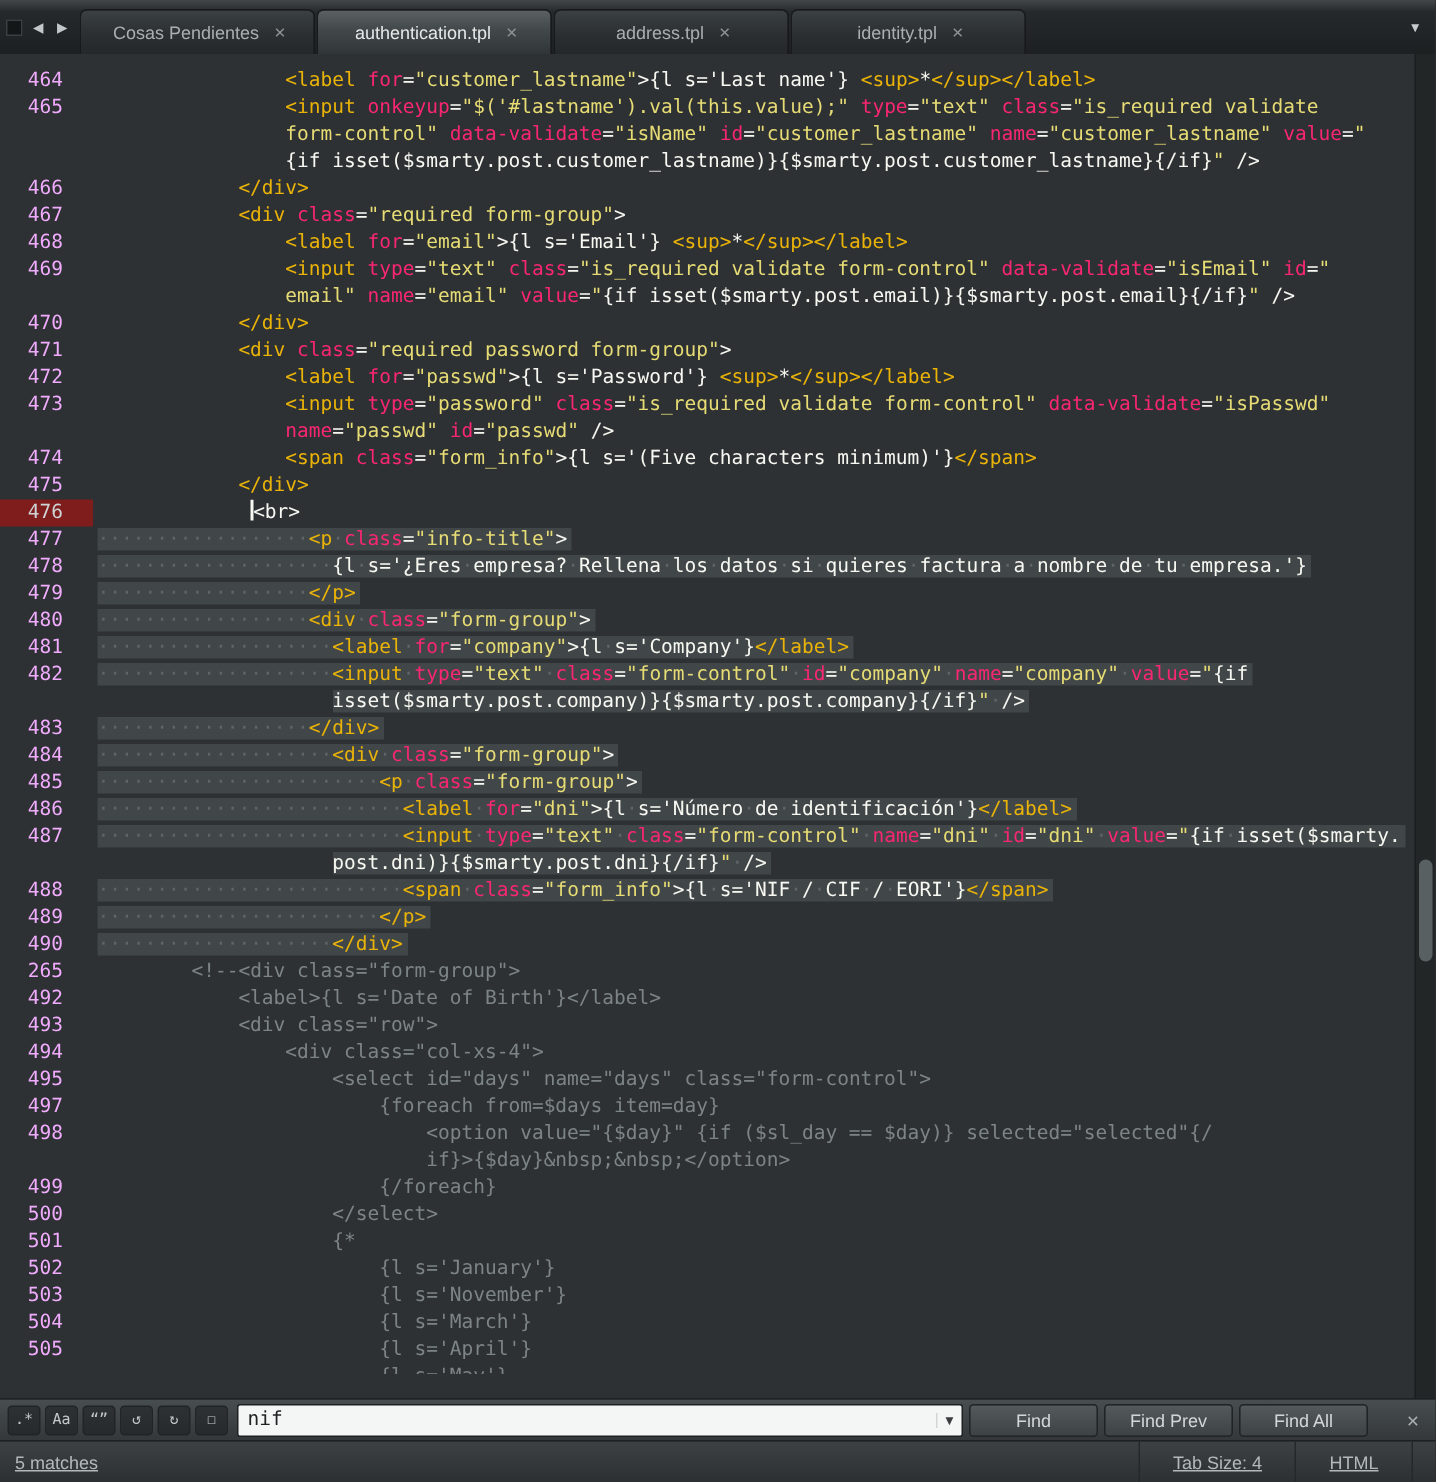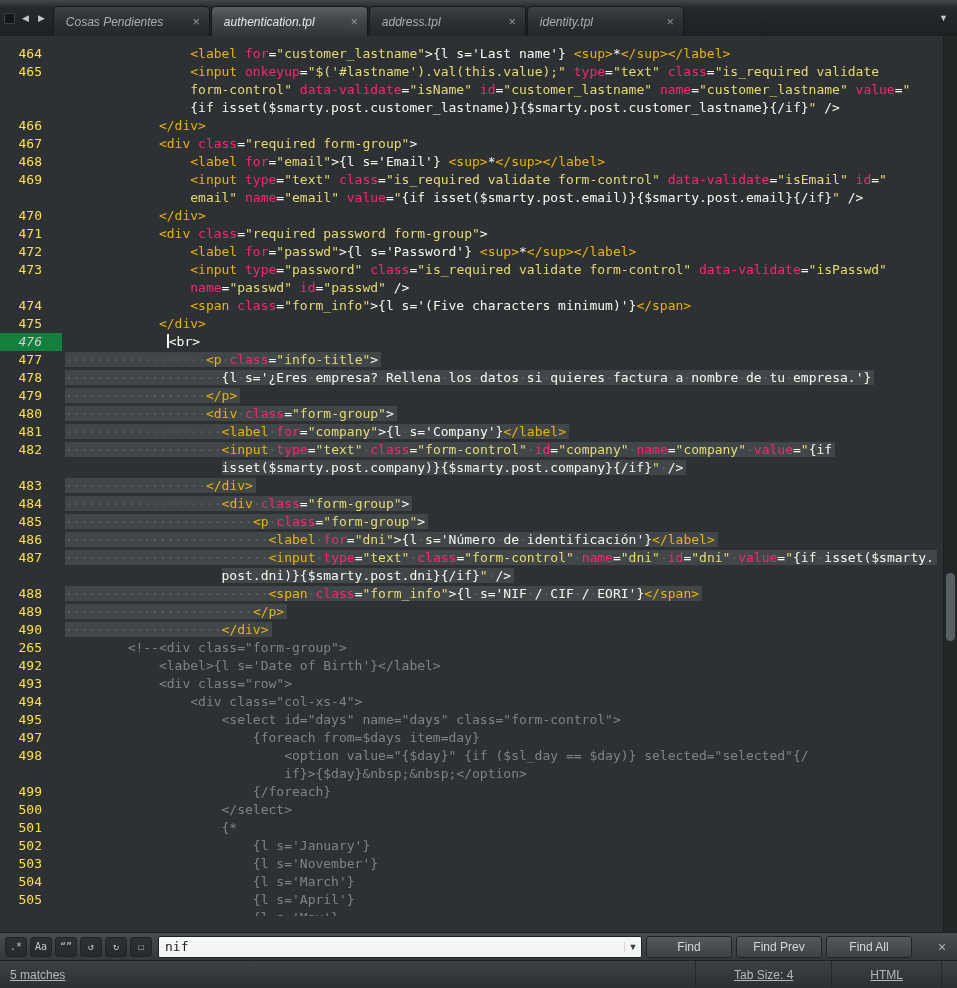--- a/index.html
+++ b/index.html
@@ -8,35 +8,35 @@
   #window { position: relative; width: 957px; height: 988px; background: #2d3134; }
 
   
   #tabbar { position: absolute; top: 0; left: 0; right: 0; height: 36px;
     background: linear-gradient(#424749 0%, #26292b 22%, #1d2021 100%);
     display: flex; align-items: flex-end; padding-left: 2px; }
   .tb-controls { display: flex; align-items: center; height: 36px; padding: 0 6px 0 2px; gap: 5px; align-self: center; }
   .tb-box { display: inline-block; width: 11px; height: 11px; background: #141718; border: 1px solid #3a3f41; }
   .tb-arrow { color: #c2c7c8; font-size: 9px; padding: 2px; }
   #tabs { display: flex; align-items: flex-end; height: 36px; }
-  .tab { height: 30px; width: 157px; display: flex; align-items: center; justify-content: space-between;
+  .tab { height: 30px; width: 157px; display: flex; align-items: center; justify-content: center;
     padding: 0 9px 0 12px; margin-right: 1px; border: 1px solid #17191a; border-bottom: none;
     border-radius: 5px 5px 0 0; background: linear-gradient(#3b4042, #2b2f31 55%, #242829);
-    color: #a9afb0; font-size: 12px; font-style: italic; }
+    color: #a9afb0; font-size: 12px; }
   .tab.active { background: linear-gradient(#5b6163, #424749 45%, #303537); color: #e6e8e8; }
   .tab-label { white-space: nowrap; overflow: hidden; }
   .tab-close { margin-left: 10px; color: #8e9597; font-size: 13px; line-height: 1; flex: none; }
   #tab-overflow { margin-left: auto; align-self: center; color: #c7cbcc; font-size: 9px; padding: 0 9px; }
 
   
   #editor { position: absolute; top: 36px; left: 0; right: 14px; bottom: 56px; overflow: hidden;
     background: #2d3134; font-family: "DejaVu Sans Mono", monospace; font-size: 13px; line-height: 18px; }
   .crow { display: flex; height: 18px; white-space: pre; }
-  .gut { flex: 0 0 62px; text-align: right; padding-right: 20px; color: #fde047; }
-  .gut-cur { background: #15803d; color: #ced3d4; font-style: italic; }
+  .gut { flex: 0 0 62px; text-align: right; padding-right: 20px; color: #f0abfc; }
+  .gut-cur { background: #7f1d1d; color: #ced3d4; }
   .cbody { flex: 1; overflow: hidden; padding-left: 3px; }
   .selbg { background: #414749; padding-right: 3px; }
   .tok-tag { color: #eab308; }
   .tok-attr { color: #f92672; }
   .tok-str { color: #e6db74; }
   .tok-pln { color: #f8f8f2; }
   .tok-cmt { color: #7d8487; }
   .tok-ws { color: transparent; }
   .wsdot { color: #5d6568; }
   .caret { display: inline-block; width: 2px; height: 14px; margin-bottom: -2px; background: #f8f8f2; }
@@ -66,21 +66,21 @@
     background: linear-gradient(#54595b, #3d4244); color: #d4d7d7; font-size: 12px;
     font-family: "Liberation Sans", sans-serif; display: flex; align-items: center; justify-content: center; }
   #find-close { margin-left: auto; color: #aab0b1; font-size: 14px; width: 20px; text-align: center; }
 
   
   #statusbar { position: absolute; left: 0; right: 0; bottom: 0; height: 28px;
     background: linear-gradient(#3d4143, #2c3032); border-top: 1px solid #1e2122;
     display: flex; align-items: stretch; color: #b3b9ba; font-size: 12px; text-decoration: underline; }
   #status-left { display: flex; align-items: center; padding-left: 10px; }
   #status-right { margin-left: auto; display: flex; align-items: stretch; }
-  .status-cell { display: flex; align-items: center; justify-content: center; border-left: 1px solid #24282a; padding: 0 38px; }
+  .status-cell { display: flex; align-items: center; justify-content: center; border-left: 1px solid #24282a; padding: 0 22px; }
   .status-pad { width: 16px; border-left: 1px solid #24282a; }
 </style>
 </head>
 <body>
 
 <div id="window">
 
   <div id="tabbar">
     <div class="tb-controls">
       <span class="tb-box"></span>

